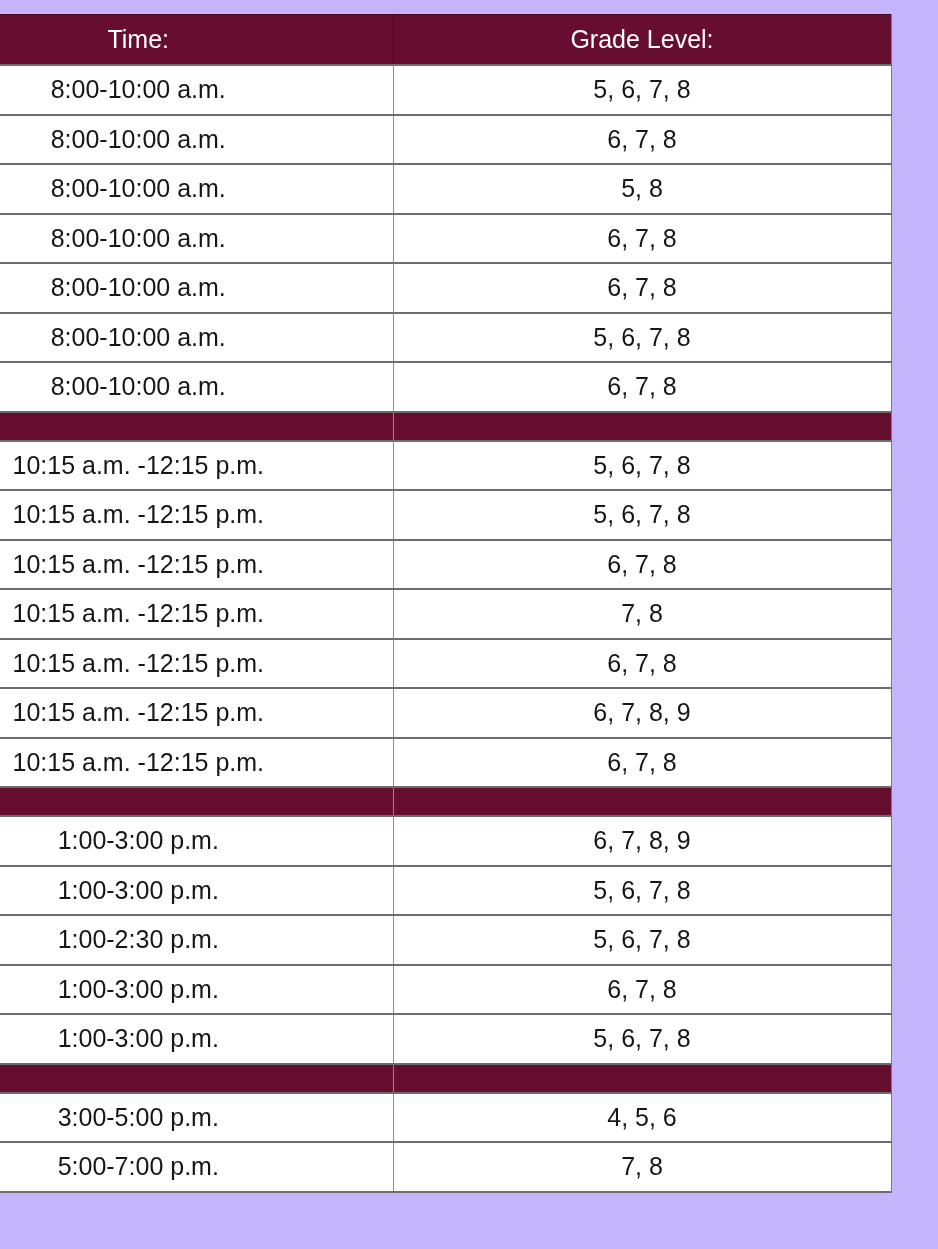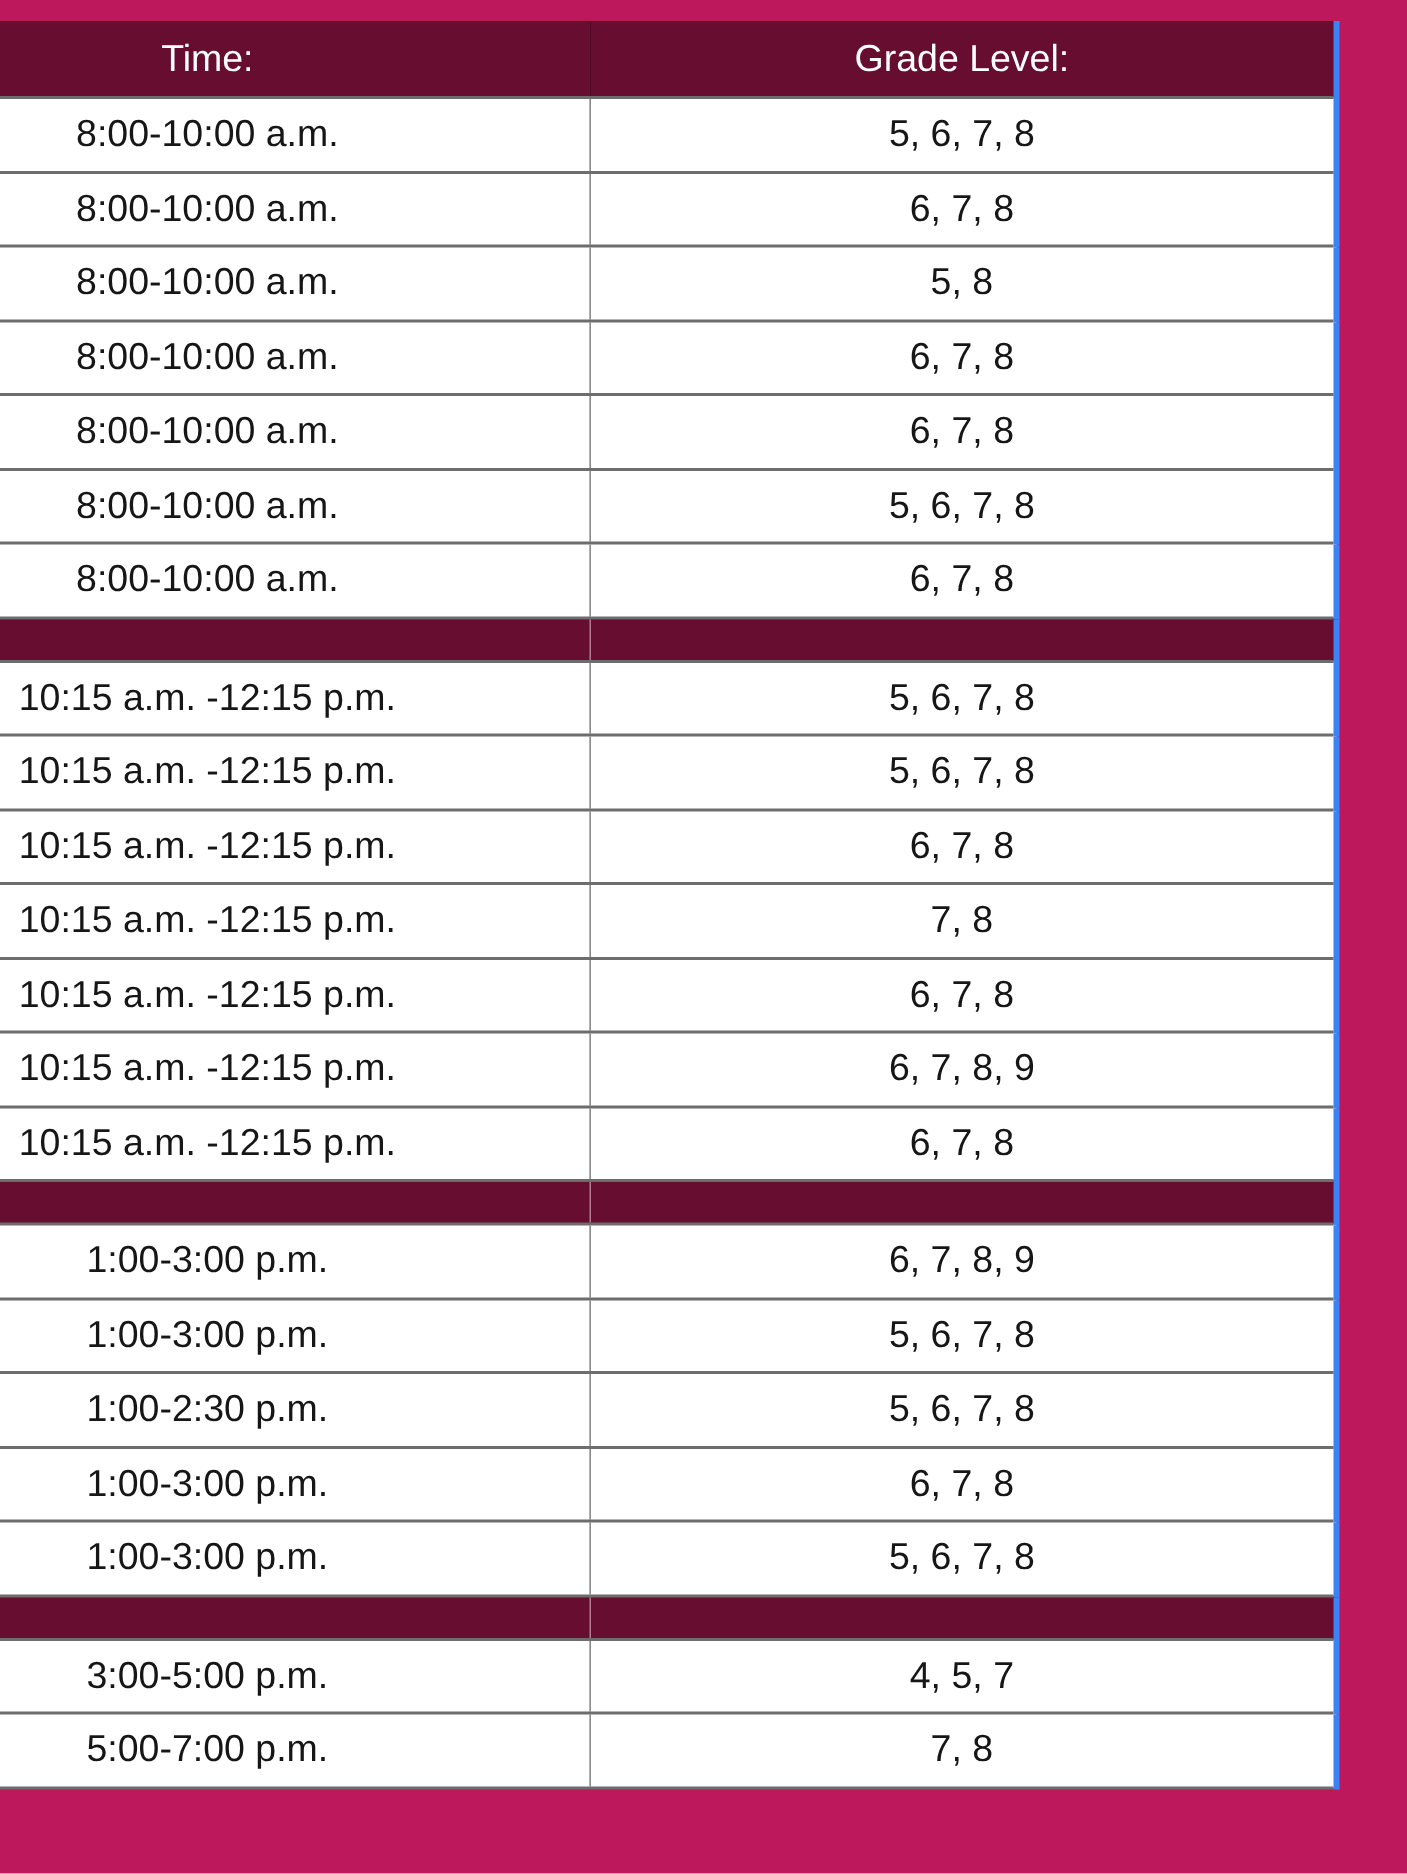--- a/index.html
+++ b/index.html
@@ -6,21 +6,21 @@
     margin: 0;
     padding: 0;
     background: #ffffff;
     font-family: "Liberation Sans", sans-serif;
   }
   .page {
     position: relative;
     width: 938px;
     height: 1249px;
     overflow: hidden;
-    background: #be185d;
+    background: #c4b5fd;
   }
   table.schedule {
     position: absolute;
     top: 14px;
     left: -116px;          
     width: 1007px;
     border-collapse: collapse;
     table-layout: fixed;
   }
   col.time-col  { width: 509px; }
@@ -41,21 +41,21 @@
   tbody td {
     height: 45.5px;
     font-size: 25px;
     color: #161616;
     text-align: center;
     vertical-align: middle;
     border-top: 2px solid var(--line);
     background: #ffffff;
   }
   tbody td + td { border-left: 1px solid #8e8e8e; }
-  th:last-child, td:last-child { border-right: 4px solid #3b82f6; margin-left: 24px; }
+  th:last-child, td:last-child { border-right: 1px solid #3b82f6; margin-left: 24px; }
   tbody tr:last-child td { border-bottom: 2px solid var(--line); }
 
   tr.separator td {
     background: var(--maroon);
     height: 25px;
   }
   tr.separator td + td { border-left: 1px solid rgba(255,255,255,0.45); }
 </style>
 </head>
 <body>
@@ -156,21 +156,21 @@
         <tr>
           <td>1:00-3:00 p.m.</td>
           <td>5, 6, 7, 8</td>
         </tr>
         <tr class="separator">
           <td></td>
           <td></td>
         </tr>
         <tr>
           <td>3:00-5:00 p.m.</td>
-          <td>4, 5, 7</td>
+          <td>4, 5, 6</td>
         </tr>
         <tr>
           <td>5:00-7:00 p.m.</td>
           <td>7, 8</td>
         </tr>
       </tbody>
   </table>
 </div>
 
 </body></html>

